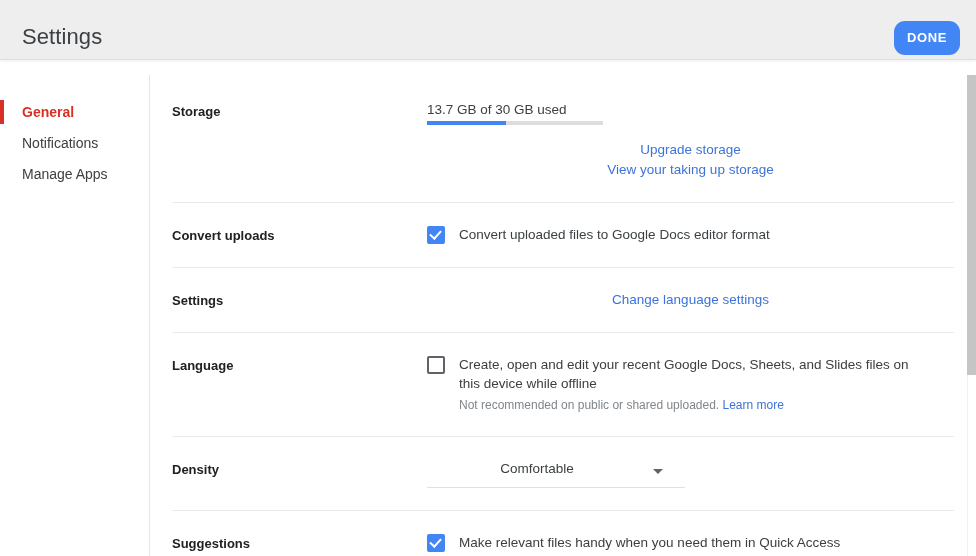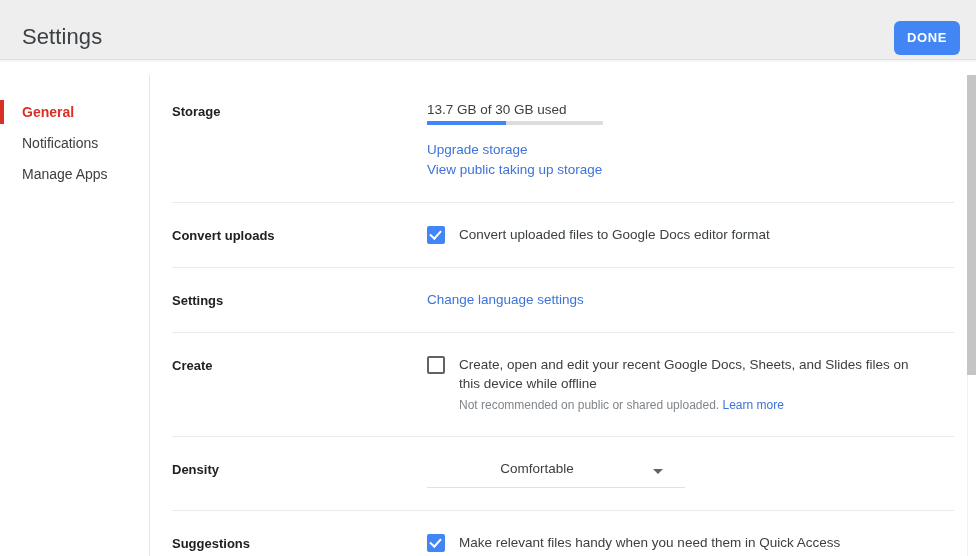--- a/index.html
+++ b/index.html
@@ -47,21 +47,21 @@
   }
   .done-button {
     position: absolute;
     right: 16px;
     top: 21px;
     width: 66px;
     height: 34px;
     background: #4285f4;
     color: #ffffff;
     border: none;
-    border-radius: 6px;
+    border-radius: 11px;
     font-family: "Liberation Sans", sans-serif;
     font-size: 13px;
     font-weight: bold;
     letter-spacing: 0.6px;
     cursor: pointer;
     padding: 0;
     text-align: center;
     line-height: 34px;
   }
 
@@ -171,20 +171,21 @@
     height: 4px;
     background: #4285f4;
   }
   .link {
     display: block;
     font-size: 13.5px;
     color: #3c73d9;
     line-height: 20px;
     text-decoration: none;
     cursor: pointer;
+    text-align: center;
   }
   .link-inline {
     color: #3c73d9;
     text-decoration: none;
     cursor: pointer;
   }
 
   
   .check-line {
     display: flex;
@@ -312,21 +313,21 @@
       <div class="content-inner">
 
         <div class="row">
           <div class="row-label">Storage</div>
           <div class="row-body">
             <div class="storage-usage">13.7 GB of 30 GB used</div>
             <div class="progress-track">
               <div class="progress-fill" id="storage-fill" style="width: 45%;"></div>
             </div>
             <a class="link">Upgrade storage</a>
-            <a class="link">View public taking up storage</a>
+            <a class="link">View your taking up storage</a>
           </div>
         </div>
 
         <div class="row">
           <div class="row-label">Convert uploads</div>
           <div class="row-body">
             <div class="check-line">
               <div class="checkbox checked"></div>
               <div class="check-text">Convert uploaded files to Google Docs editor format</div>
             </div>
@@ -334,21 +335,21 @@
         </div>
 
         <div class="row">
           <div class="row-label">Settings</div>
           <div class="row-body">
             <a class="link">Change language settings</a>
           </div>
         </div>
 
         <div class="row">
-          <div class="row-label">Create</div>
+          <div class="row-label">Language</div>
           <div class="row-body">
             <div class="check-line">
               <div class="checkbox unchecked"></div>
               <div>
                 <div class="check-text">Create, open and edit your recent Google Docs, Sheets, and Slides files on this device while offline</div>
                 <div class="check-sub">
                   <span>Not recommended on public or shared uploaded.</span>
                   <a class="link-inline">Learn more</a>
                 </div>
               </div>

